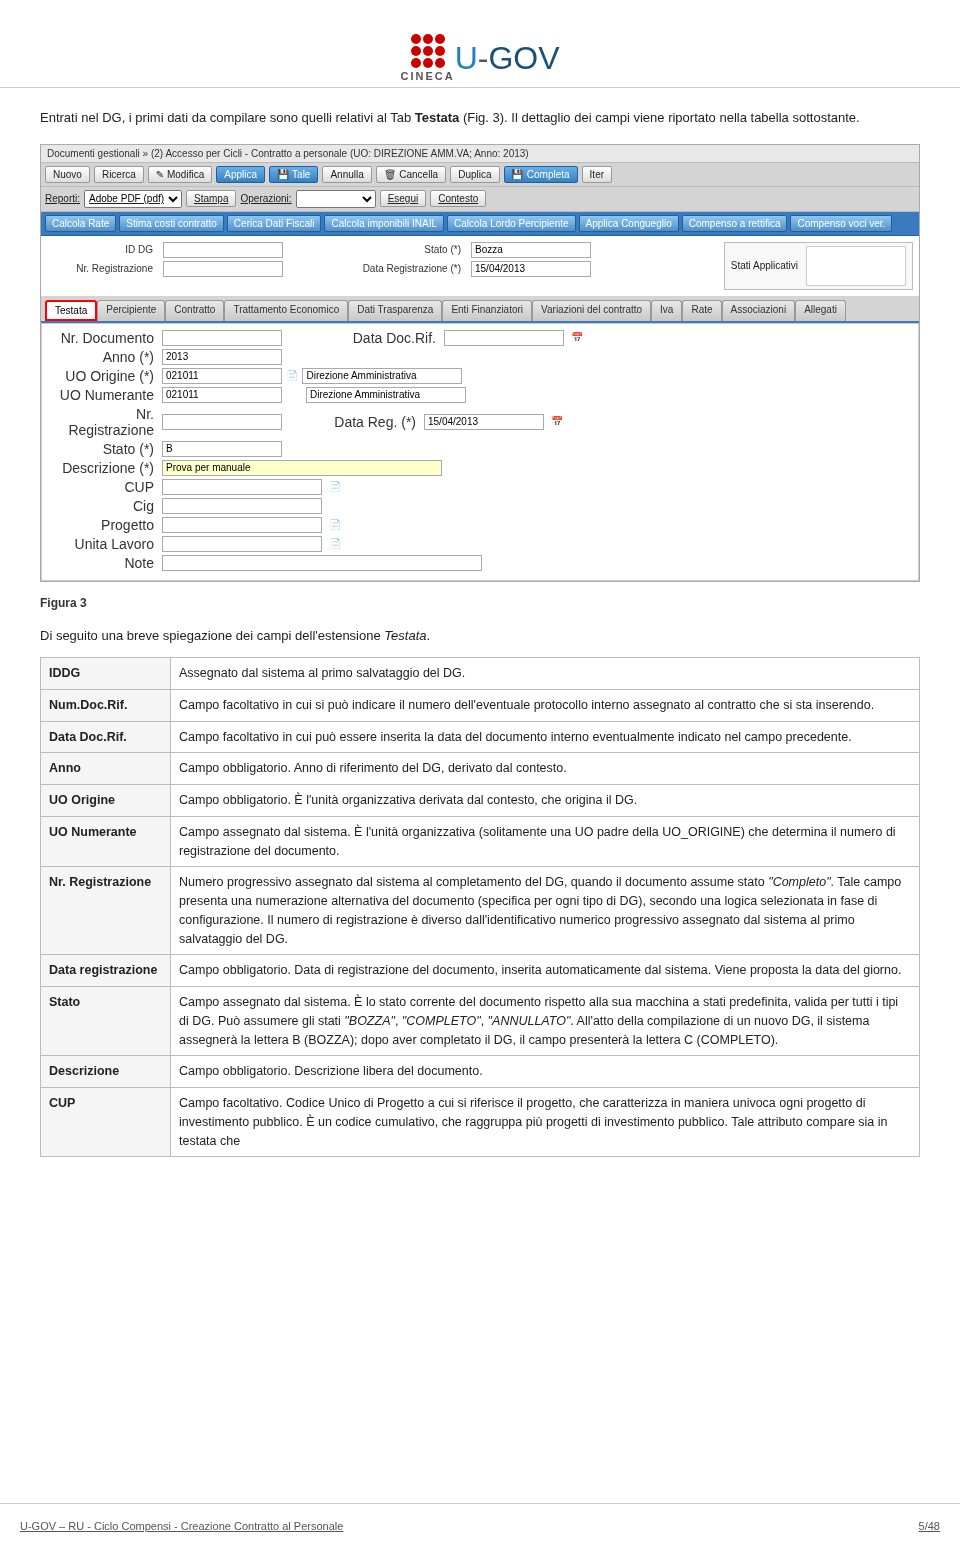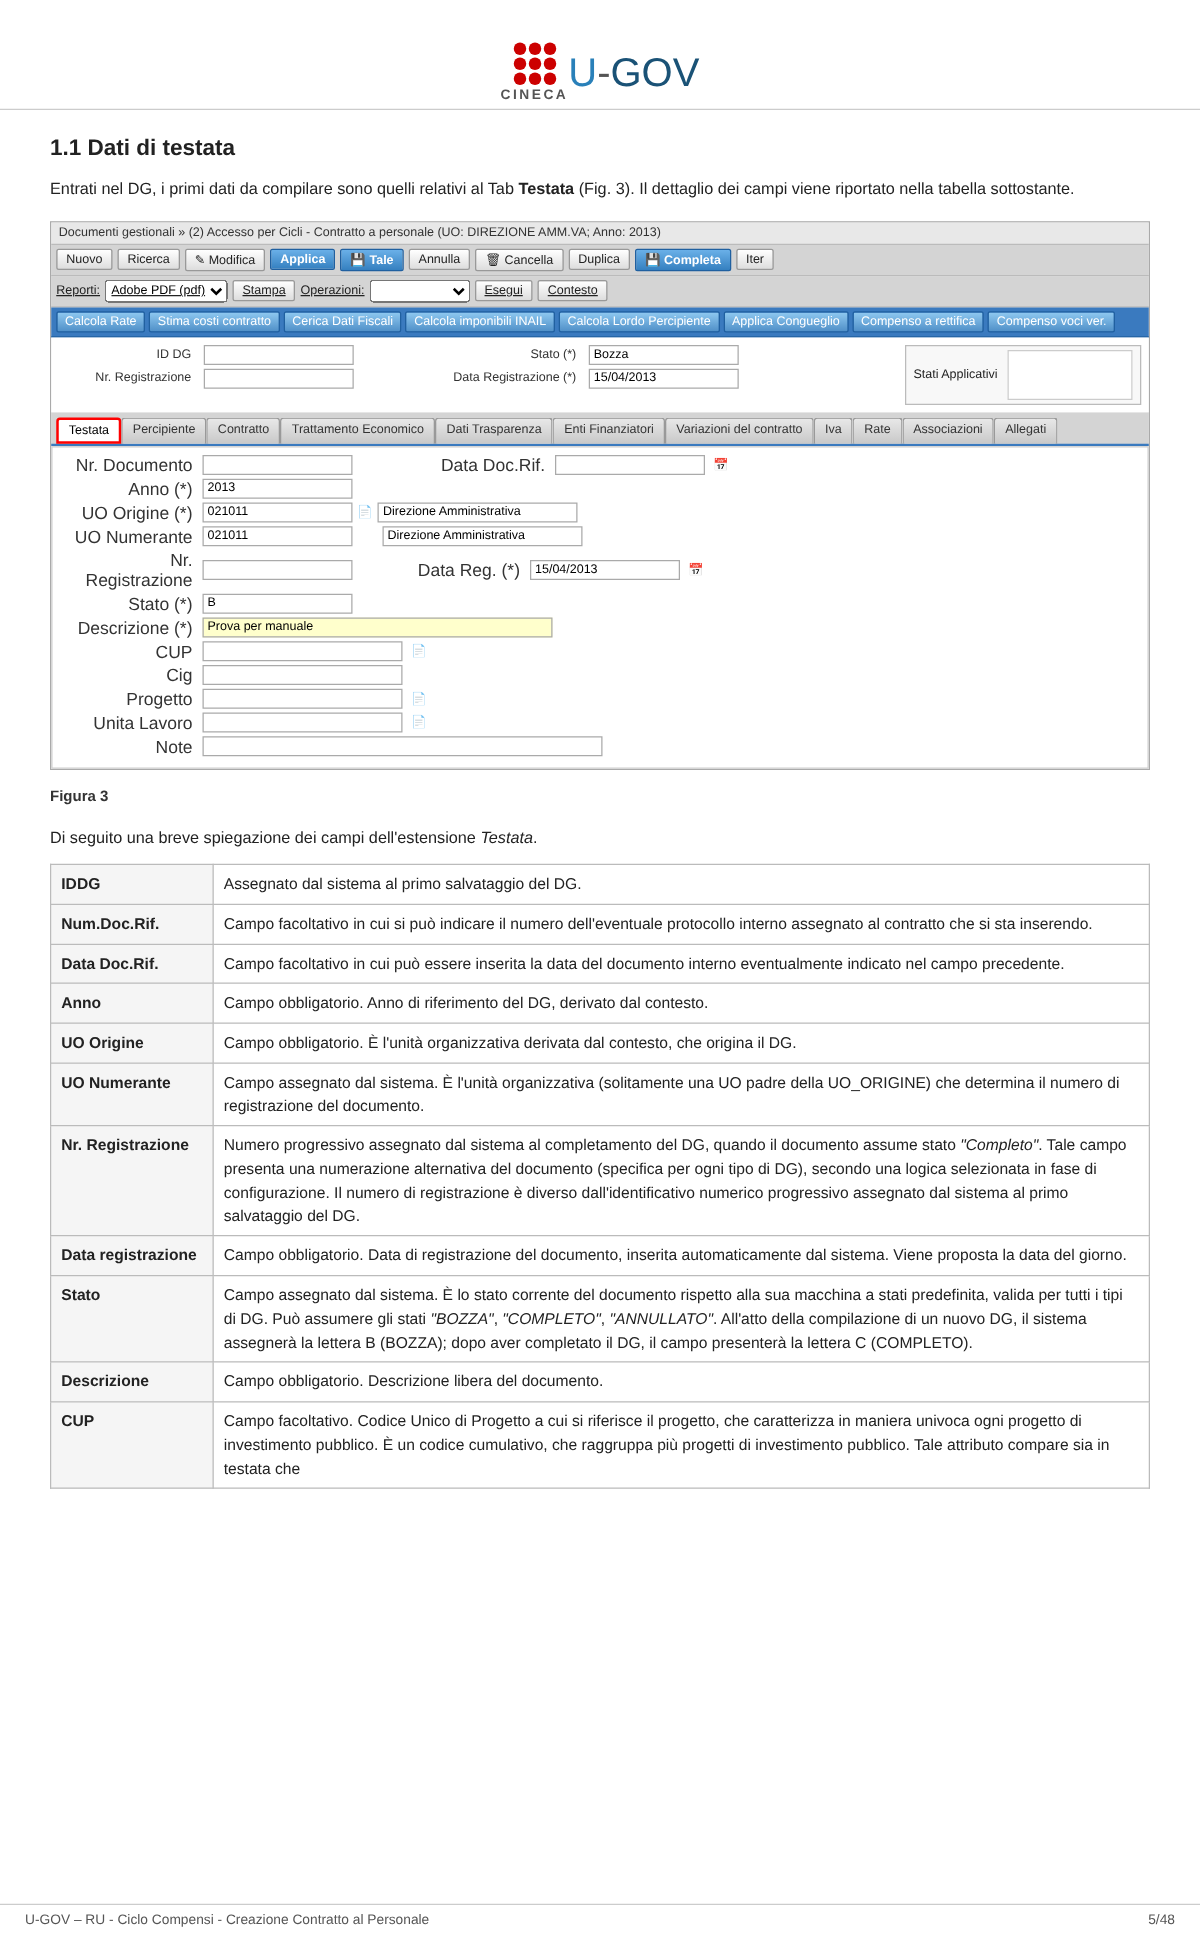--- a/index.html
+++ b/index.html
@@ -99,21 +99,20 @@
       color: #222;
       cursor: pointer;
       display: inline-flex;
       align-items: center;
       gap: 2px;
     }
     .ui-btn.blue {
       background: linear-gradient(to bottom, #6ab0e8 0%, #3580c0 100%);
       color: #fff;
       border-color: #2060a0;
-      font-weight: bold;
     }
 
     .ui-toolbar2 {
       background: #d4d4d4;
       border-bottom: 1px solid #bbb;
       padding: 3px 4px;
       display: flex;
       gap: 4px;
       align-items: center;
       text-decoration: underline;
@@ -253,25 +252,26 @@
       white-space: nowrap;
     }
 
     
     .footer {
       position: absolute;
       bottom: 0;
       left: 0;
       right: 0;
       border-top: 1px solid #ccc;
-      padding: 6px 20px;
+      padding: 16px 20px;
       display: flex;
       justify-content: space-between;
       font-size: 11px;
       color: #555;
+      text-decoration: underline;
     }
 
     .highlight-testata {
       background: #fff !important;
       border: 2px solid red !important;
       color: #000 !important;
     }
   </style>
 </head>
 <body>
@@ -291,21 +291,20 @@
     </div>
     <span class="cineca-text">CINECA</span>
   </div>
   <div style="font-size:32px;font-weight:normal;">
     <span style="color:#2980b9;">U</span><span style="color:#555;">-</span><span style="color:#1a5276;">GOV</span>
   </div>
 </div>
 
 <div class="content">
 
-  <h2 class="section-title">1.1  Dati di testata</h2>
 
   <p class="intro-text">
     <span>Entrati nel DG, i primi dati da compilare sono quelli relativi al Tab </span><strong>Testata</strong><span> (Fig. 3). Il dettaglio dei campi viene riportato nella tabella sottostante.</span>
   </p>
 
   <div class="ui-box">
 
     <div class="ui-breadcrumb">Documenti gestionali » (2) Accesso per Cicli - Contratto a personale (UO: DIREZIONE AMM.VA; Anno: 2013)</div>
 
     <div class="ui-toolbar">

